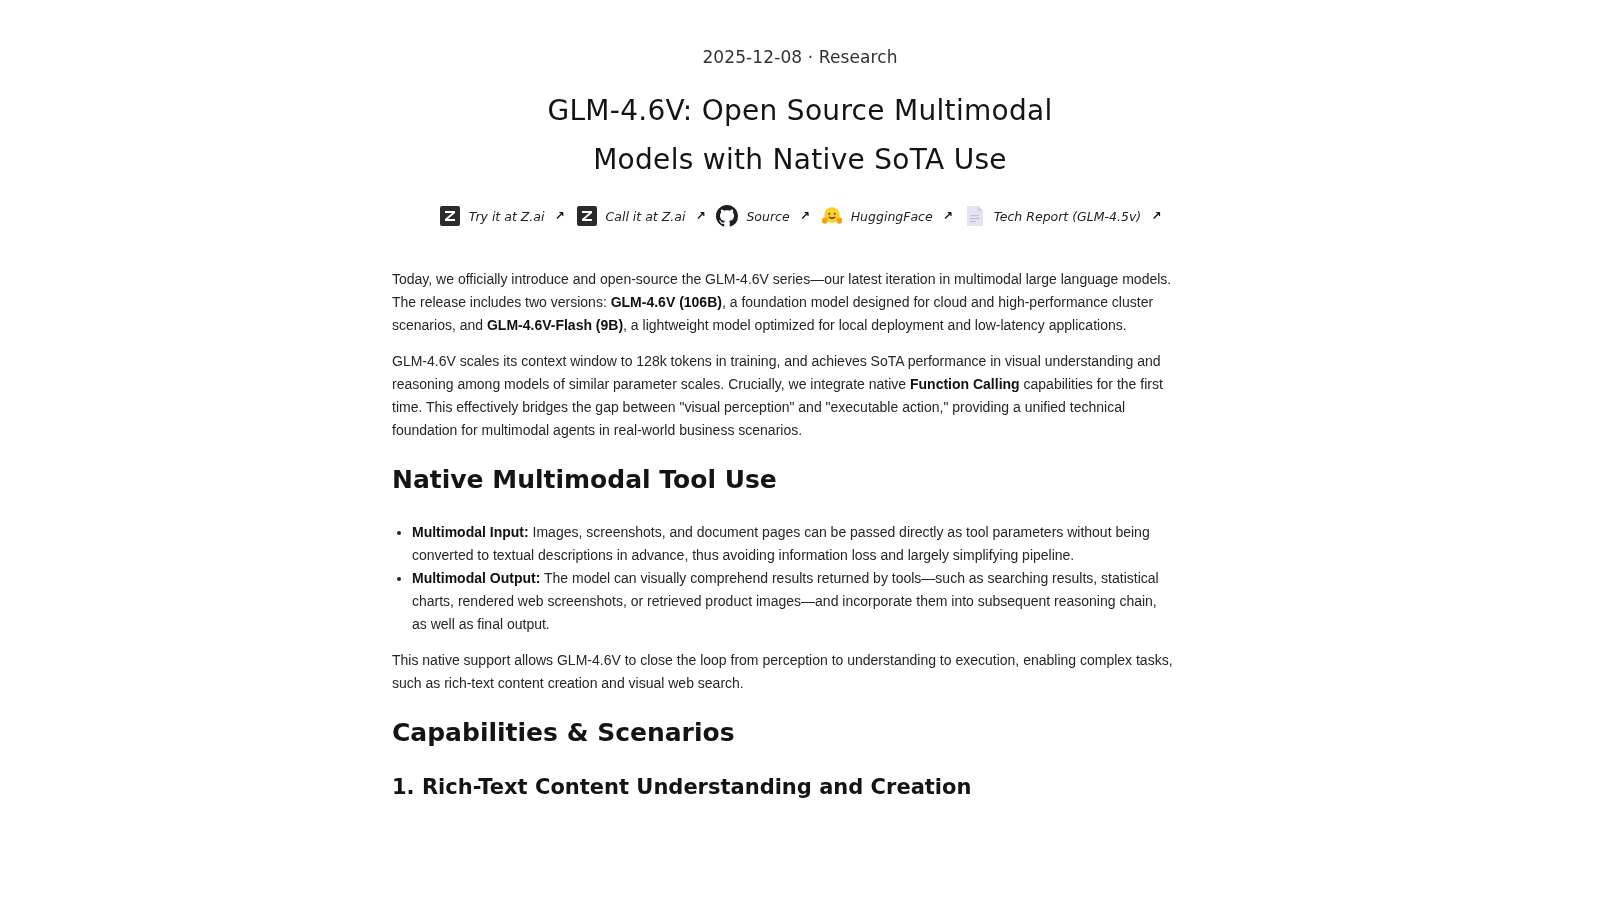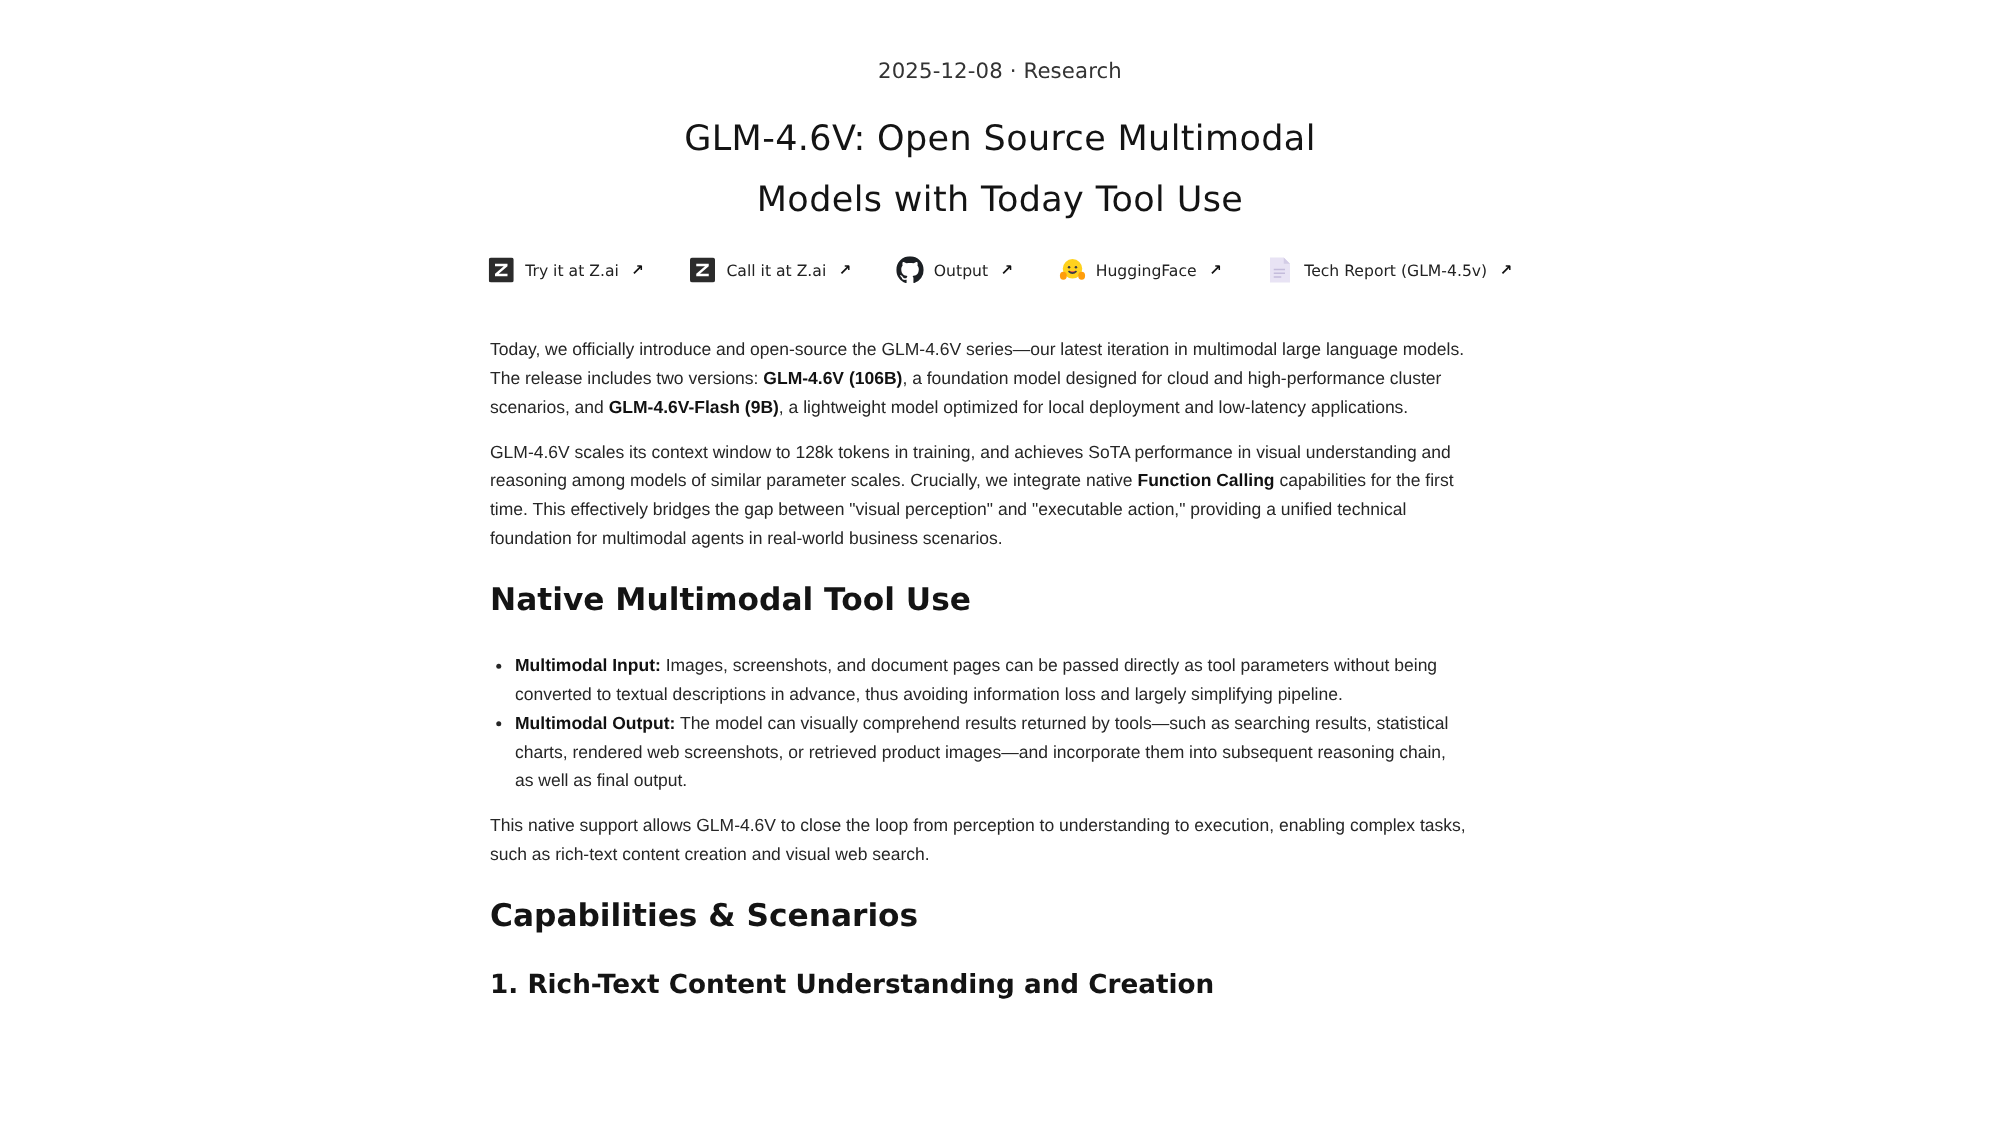--- a/index.html
+++ b/index.html
@@ -16,22 +16,23 @@
   }
   .title {
     position: absolute; top: 86px; left: 0; width: 1600px;
     text-align: center; margin: 0;
     font-family: "DejaVu Sans", sans-serif; font-weight: 500;
     font-size: 28px; line-height: 49px; color: #141414;
     letter-spacing: 0.3px;
   }
   .links {
     position: absolute; top: 205px; left: 0; width: 1600px;
-    display: flex; justify-content: center; gap: 28px;
+    display: flex; justify-content: center; gap: 3px;
     align-items: center;
+    font-style: italic;
   }
   .link {
     display: flex; align-items: center; gap: 8px;
     font-family: "DejaVu Sans", sans-serif; font-size: 12.5px;
     color: #222; text-decoration: none; cursor: pointer; padding: 0 4px;
   }
   .link .arrow { font-size: 12px; margin-left: 2px; color: #111; font-weight: bold; }
   .icon { width: 22px; height: 22px; display: inline-flex; align-items: center; justify-content: center; }
   .content {
     position: absolute; top: 268px; left: 392px; width: 782px;
@@ -55,21 +56,21 @@
 
 <div class="page">
   <div class="meta">
     <span>2025-12-08</span>
     <span>·</span>
     <span>Research</span>
   </div>
 
   <h1 class="title">
     <span>GLM-4.6V: Open Source Multimodal</span><br>
-    <span>Models with Today Tool Use</span>
+    <span>Models with Native SoTA Use</span>
   </h1>
 
   <div class="links">
     <a class="link">
       <span class="icon">
         <svg width="20" height="20" viewBox="0 0 20 20">
             <rect x="0" y="0" width="20" height="20" rx="2" fill="#2b2b2b"></rect>
             <path d="M5 5 H15 V7 L8 13 H15 V15 H5 V13 L12 7 H5 Z" fill="#fff"></path>
           </svg>
       </span>
@@ -85,21 +86,21 @@
       </span>
       <span>Call it at Z.ai</span>
       <span class="arrow">↗</span>
     </a>
     <a class="link">
       <span class="icon">
         <svg width="22" height="22" viewBox="0 0 16 16">
             <path fill="#1b1f23" d="M8 0C3.58 0 0 3.58 0 8c0 3.54 2.29 6.53 5.47 7.59.4.07.55-.17.55-.38 0-.19-.01-.82-.01-1.49-2.01.37-2.53-.49-2.69-.94-.09-.23-.48-.94-.82-1.13-.28-.15-.68-.52-.01-.53.63-.01 1.08.58 1.23.82.72 1.21 1.87.87 2.33.66.07-.52.28-.87.51-1.07-1.78-.2-3.64-.89-3.64-3.95 0-.87.31-1.59.82-2.15-.08-.2-.36-1.02.08-2.12 0 0 .67-.21 2.2.82.64-.18 1.32-.27 2-.27.68 0 1.36.09 2 .27 1.53-1.04 2.2-.82 2.2-.82.44 1.1.16 1.92.08 2.12.51.56.82 1.27.82 2.15 0 3.07-1.87 3.75-3.65 3.95.29.25.54.73.54 1.48 0 1.07-.01 1.93-.01 2.2 0 .21.15.46.55.38A8.013 8.013 0 0016 8c0-4.42-3.58-8-8-8z"></path>
           </svg>
       </span>
-      <span>Output</span>
+      <span>Source</span>
       <span class="arrow">↗</span>
     </a>
     <a class="link">
       <span class="icon">
         <svg width="24" height="22" viewBox="0 0 24 22">
             <circle cx="12" cy="10" r="8.5" fill="#FFD21E"></circle>
             <circle cx="9" cy="8.5" r="1.1" fill="#3a3b45"></circle>
             <circle cx="15" cy="8.5" r="1.1" fill="#3a3b45"></circle>
             <path d="M8.5 12 Q12 15.5 15.5 12" stroke="#3a3b45" stroke-width="1.3" fill="#ef4e4e"></path>
             <ellipse cx="4" cy="16" rx="3" ry="3.5" fill="#FF9D0B"></ellipse>

